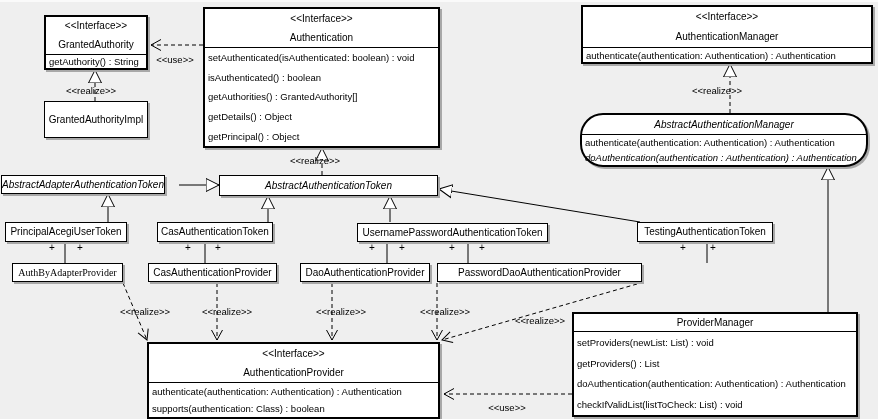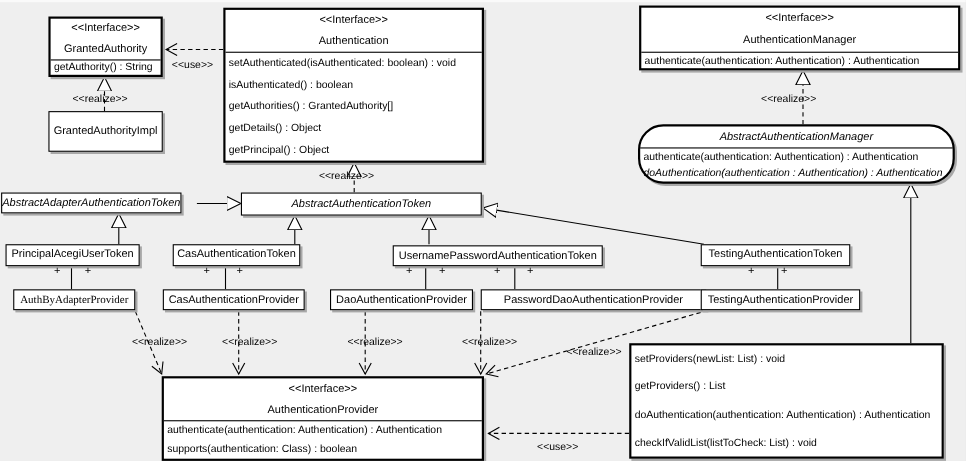--- a/index.html
+++ b/index.html
@@ -176,26 +176,24 @@
     <div class="uml-class" style="left: 300px; top: 261px; width: 130px; height: 19px;">
       <div class="uml-head grow">
         <div class="uml-name">DaoAuthenticationProvider</div>
       </div>
     </div>
     <div class="uml-class" style="left: 437px; top: 261px; width: 205px; height: 19px;">
       <div class="uml-head grow">
         <div class="uml-name">PasswordDaoAuthenticationProvider</div>
       </div>
     </div>
-    <div class="uml-class" style="left: 637px; top: 261px; width: 145px; height: 19px;">
-      <div class="uml-head grow">
-        <div class="uml-name">TestingAuthenticationProvider</div>
-      </div>
-    </div>
     <div class="uml-class thick" style="left: 572px; top: 310px; width: 286px; height: 105px;">
+      <div class="uml-head sep" style="height: 17px;">
+        <div class="uml-name">ProviderManager</div>
+      </div>
       <div class="uml-methods">
         <div class="uml-method">setProviders(newList: List) : void</div>
         <div class="uml-method">getProviders() : List</div>
         <div class="uml-method">doAuthentication(authentication: Authentication) : Authentication</div>
         <div class="uml-method">checkIfValidList(listToCheck: List) : void</div>
       </div>
     </div>
     <div class="uml-class thick" style="left: 147px; top: 340px; width: 293px; height: 77px;">
       <div class="uml-head sep" style="height: 38px;">
         <div class="uml-stereotype">&lt;&lt;Interface&gt;&gt;</div>

